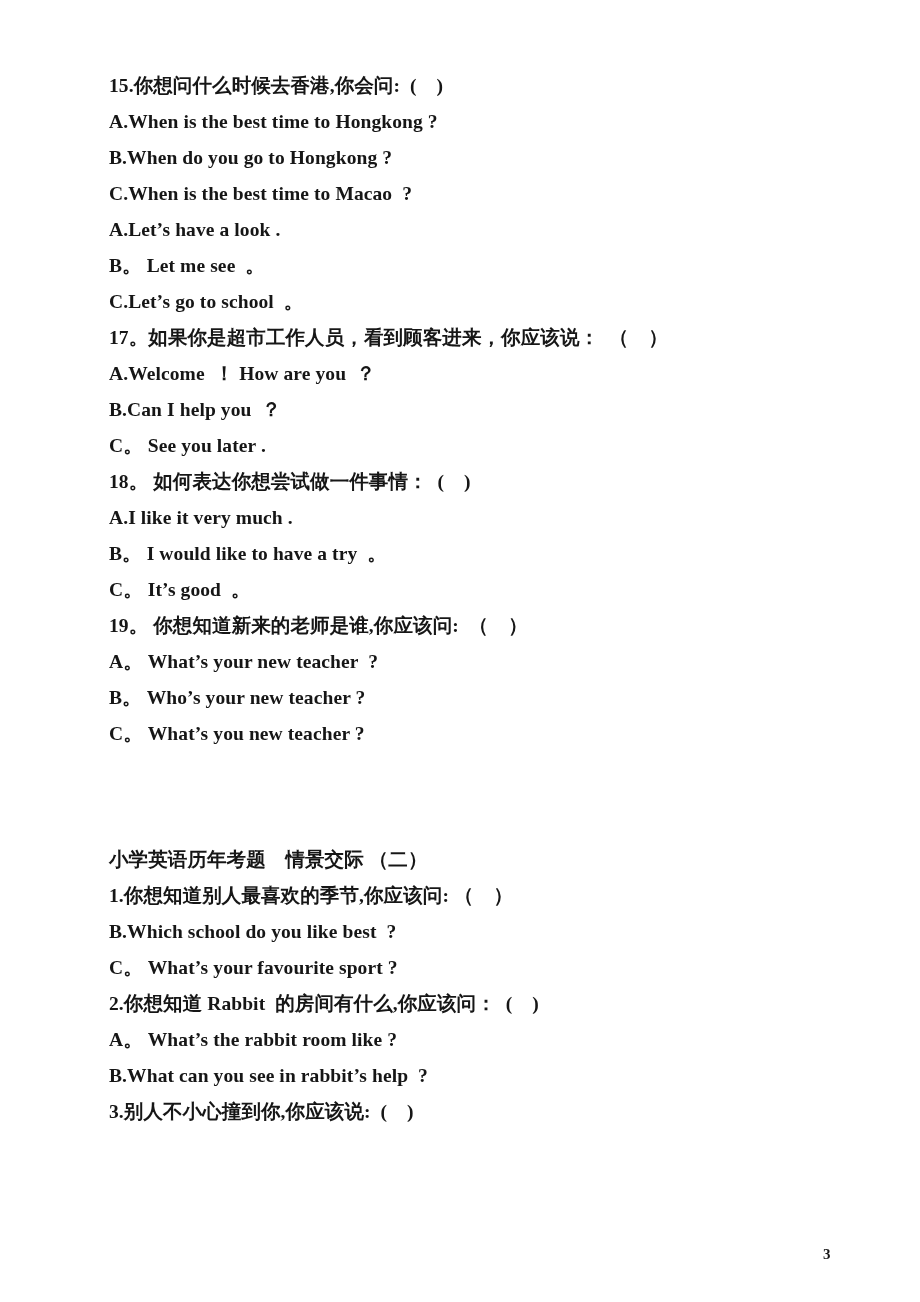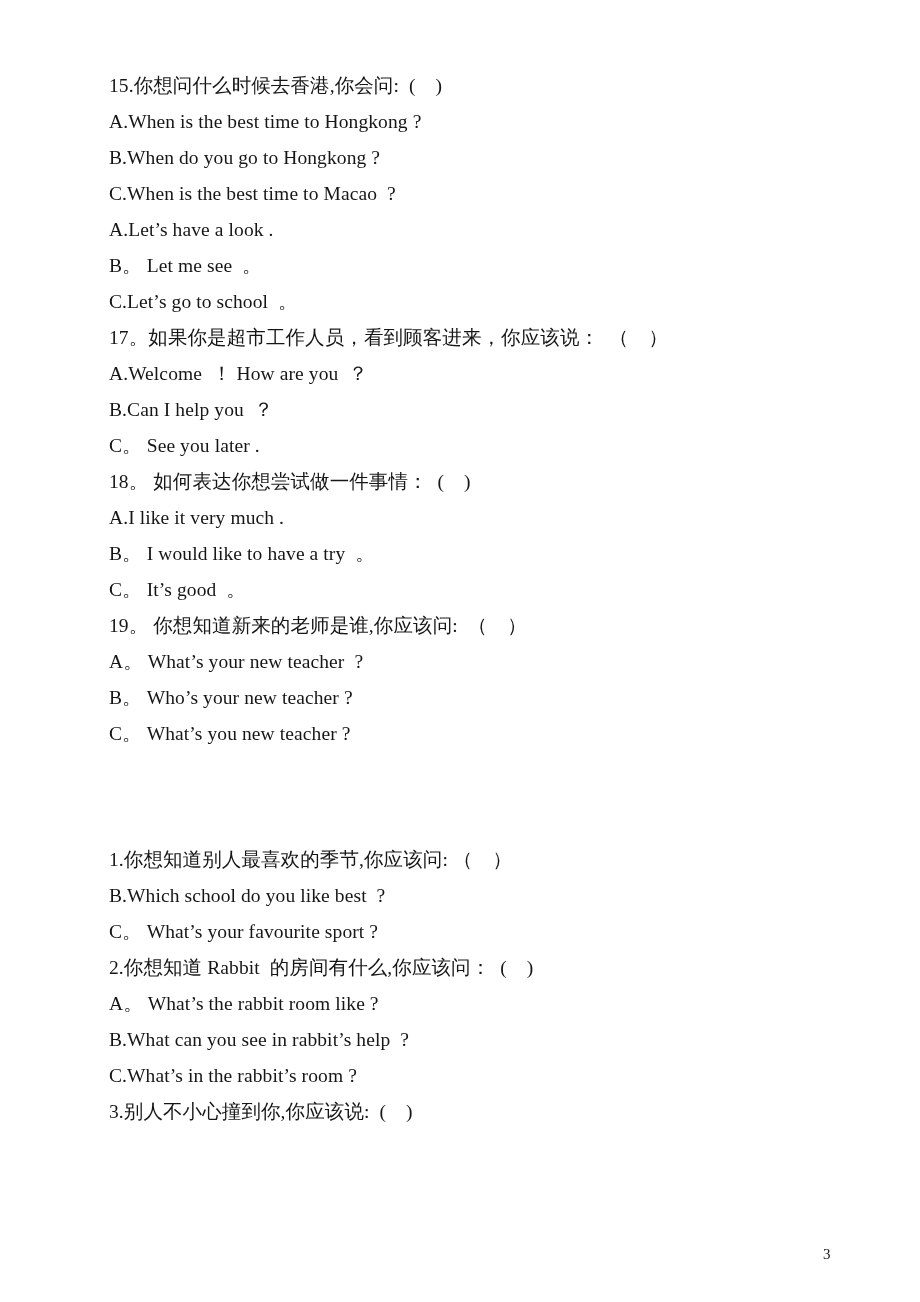--- a/index.html
+++ b/index.html
@@ -8,20 +8,21 @@
     background: #ffffff;
   }
   .page {
     position: relative;
     width: 920px;
     height: 1302px;
     background: #ffffff;
     font-family: "Liberation Serif", "DejaVu Serif", serif;
     color: #161616;
     overflow: hidden;
+    font-weight: bold;
   }
   .body-col {
     position: absolute;
     left: 109px;
     top: 68px;
     width: 760px;
   }
   .line {
     height: 36px;
     line-height: 36px;
@@ -75,25 +76,25 @@
       <div class="line option">A.I like it very much .</div>
       <div class="line option">B。 I would like to have a try  。</div>
       <div class="line option">C。 It’s good  。</div>
       <div class="line stem">19。 你想知道新来的老师是谁,你应该问:  （    ）</div>
       <div class="line option">A。 What’s your new teacher  ?</div>
       <div class="line option">B。 Who’s your new teacher ?</div>
       <div class="line option">C。 What’s you new teacher ?</div>
       <div class="spacer"></div>
       <div class="spacer"></div>
       <div class="spacer half"></div>
+      <div class="line heading">小学英语历年考题　情景交际 （二）</div>
       <div class="line stem">1.你想知道别人最喜欢的季节,你应该问: （    ）</div>
       <div class="line option">B.Which school do you like best  ?</div>
       <div class="line option">C。 What’s your favourite sport ?</div>
       <div class="line stem">2.你想知道 Rabbit  的房间有什么,你应该问：  (    )</div>
       <div class="line option">A。 What’s the rabbit room like ?</div>
       <div class="line option">B.What can you see in rabbit’s help  ?</div>
-      <div class="line option">C.What’s in the rabbit’s room ?</div>
       <div class="line stem">3.别人不小心撞到你,你应该说:  (    )</div>
     </div>
 
   <div class="page-number">3</div>
 
 </div>
 
 </body></html>

